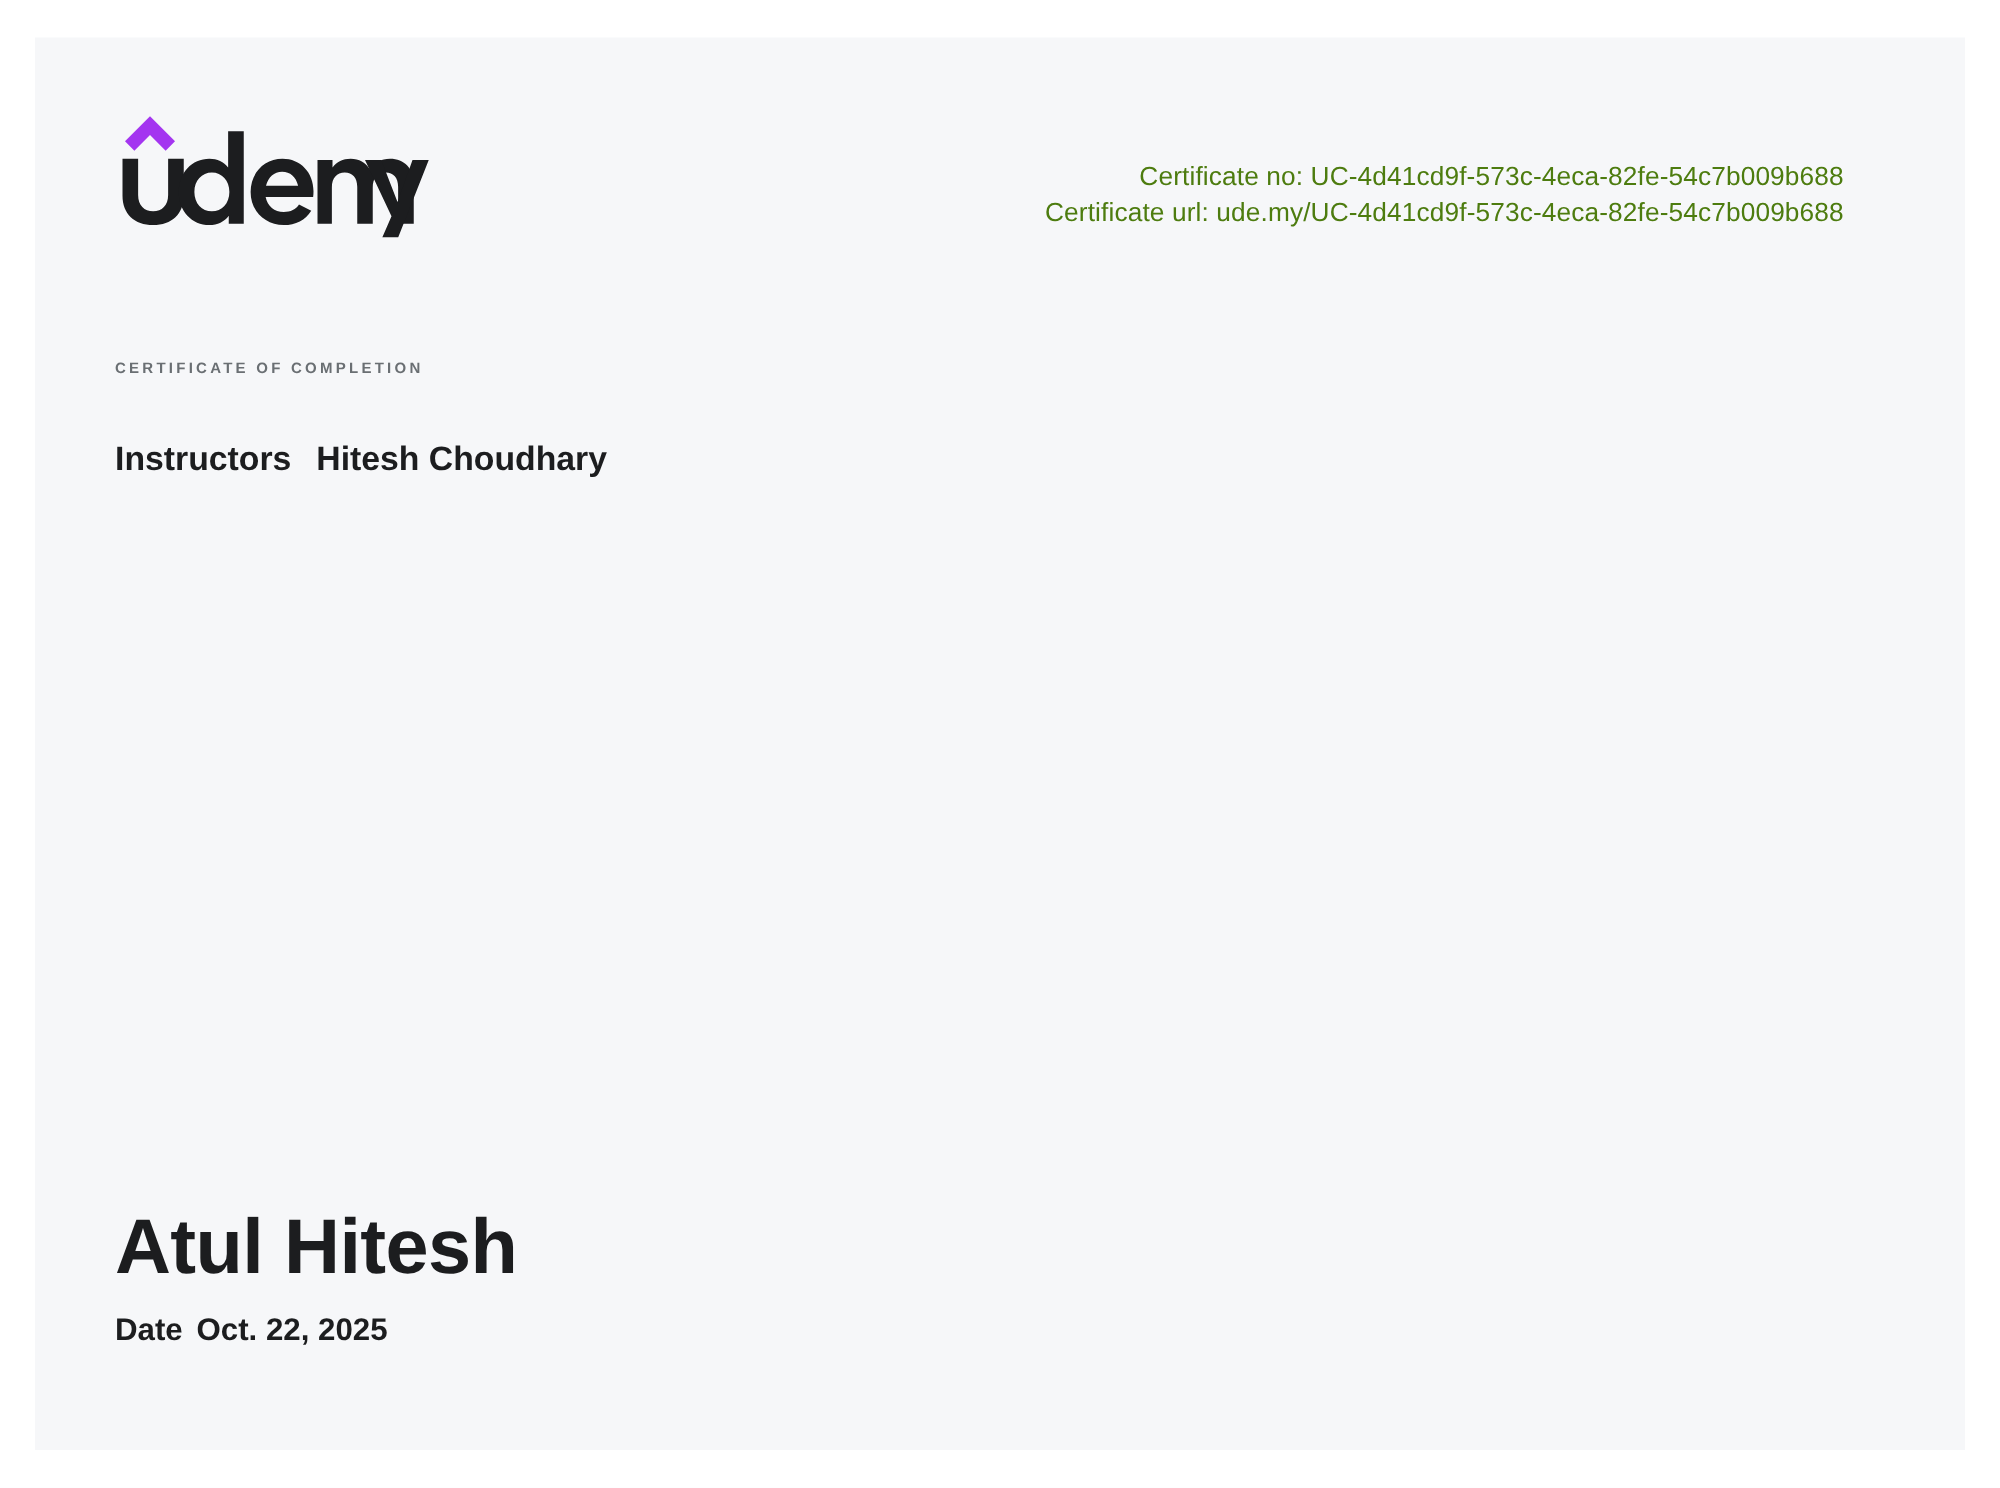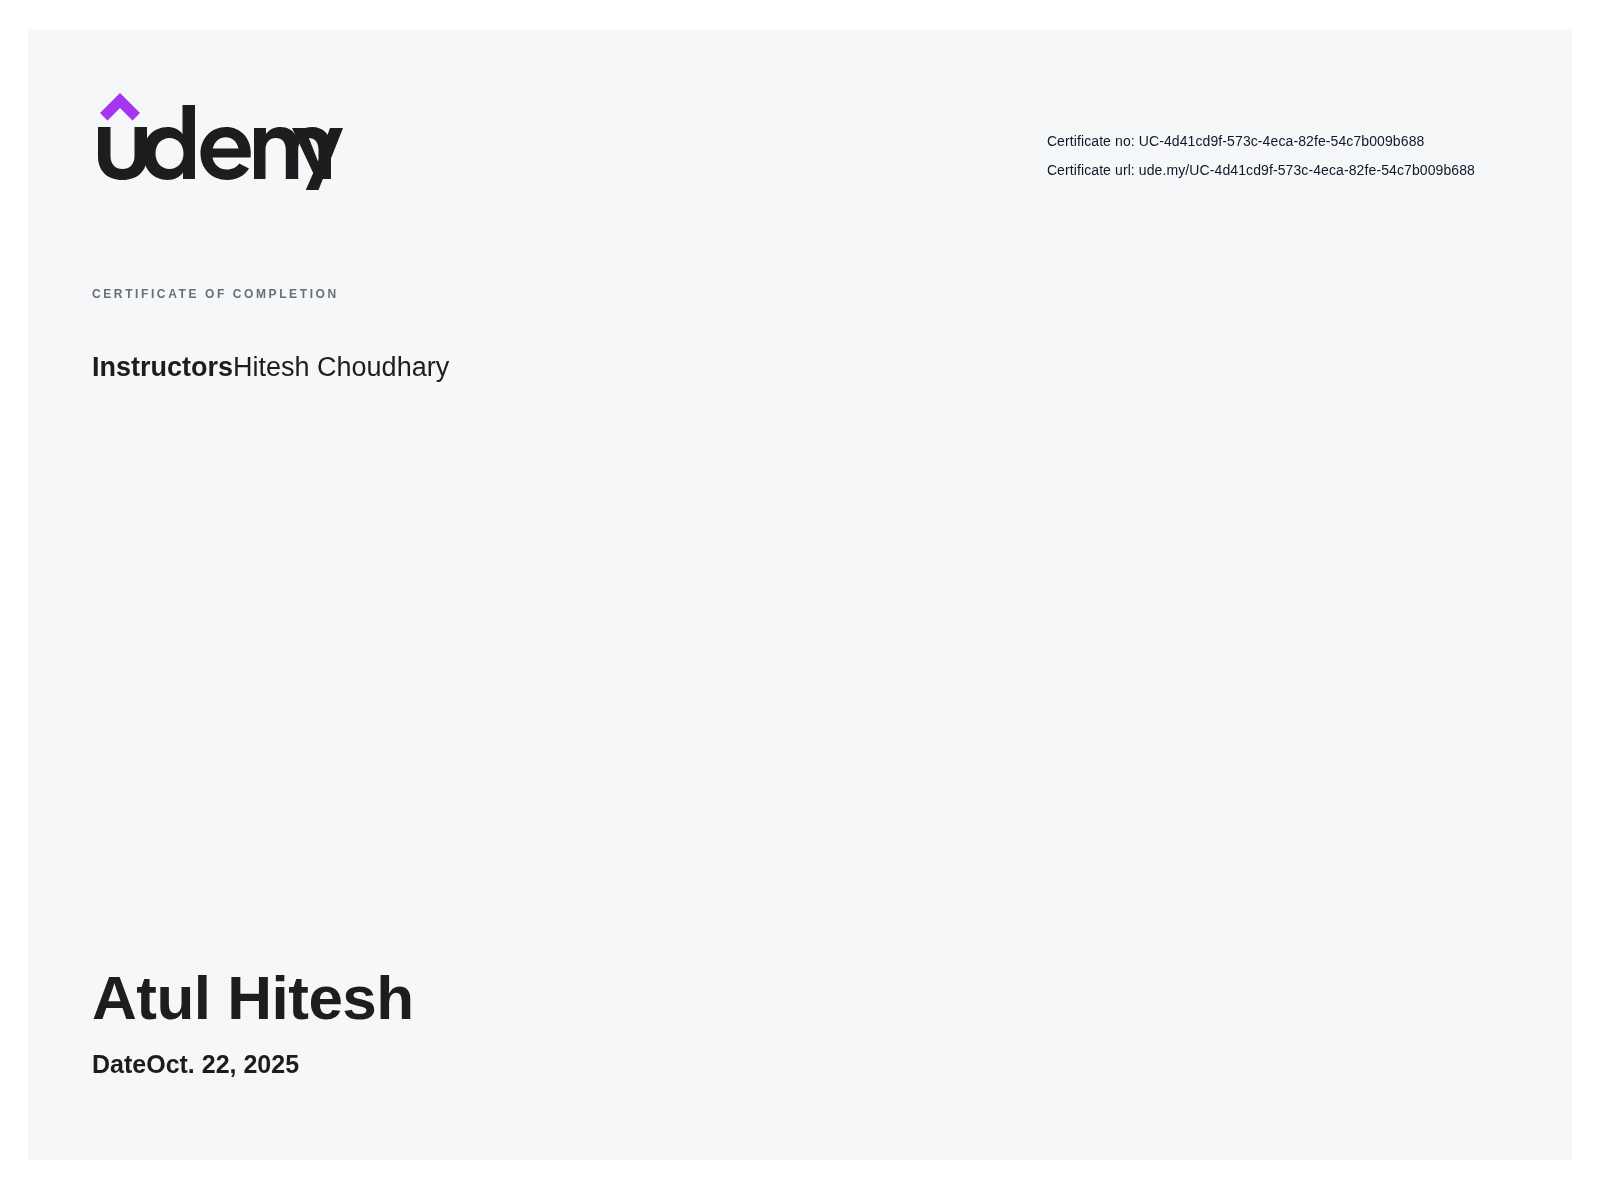--- a/index.html
+++ b/index.html
@@ -48,23 +48,23 @@
     top: 0;
     width: 260px;
     height: 110px;
   }
   .udemy-logo svg { display: block; }
 
   .cert-meta {
     position: absolute;
     right: 0;
     top: 47px;
-    text-align: left;
-    color: #0f172a;
-    font-size: 14px;
+    text-align: right;
+    color: #4d7c0f;
+    font-size: 21px;
     line-height: 29px;
     letter-spacing: 0.1px;
     white-space: nowrap;
   }
   .cert-meta div { white-space: nowrap; }
 
   
   .cert-body {
     position: absolute;
     left: 64px;
@@ -94,22 +94,22 @@
   .cert-instructors {
     margin-top: 42px;
     font-size: 27px;
     line-height: 34px;
     color: #1c1d1f;
   }
   .cert-instructors .label {
     font-weight: bold;
   }
   .cert-instructors .value {
-    font-weight: normal;
-    margin-left: 0;
+    font-weight: bold;
+    margin-left: 20px;
   }
 
   
   .cert-footer {
     position: absolute;
     left: 64px;
     top: 932px;
     right: 64px;
   }
 
@@ -125,21 +125,21 @@
   .cert-detail-row {
     font-size: 25px;
     line-height: 37px;
     color: #1c1d1f;
   }
   .cert-detail-row .label {
     font-weight: bold;
   }
   .cert-detail-row .value {
     font-weight: bold;
-    margin-left: 0;
+    margin-left: 11px;
     text-align: right;
   }
 </style>
 </head>
 <body>
 
 <div class="certificate-page">
   <div class="certificate-panel">
 
     <div class="cert-header">

